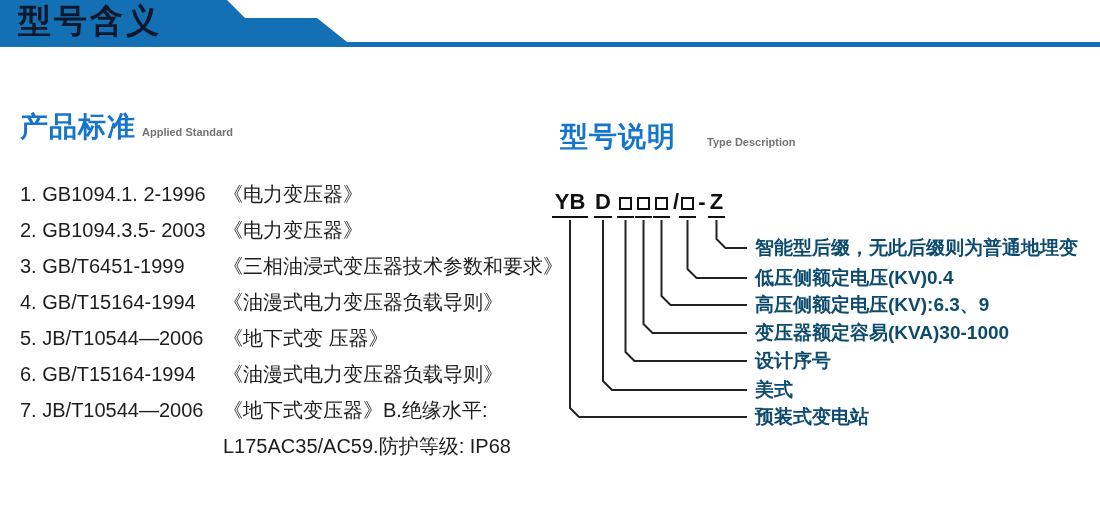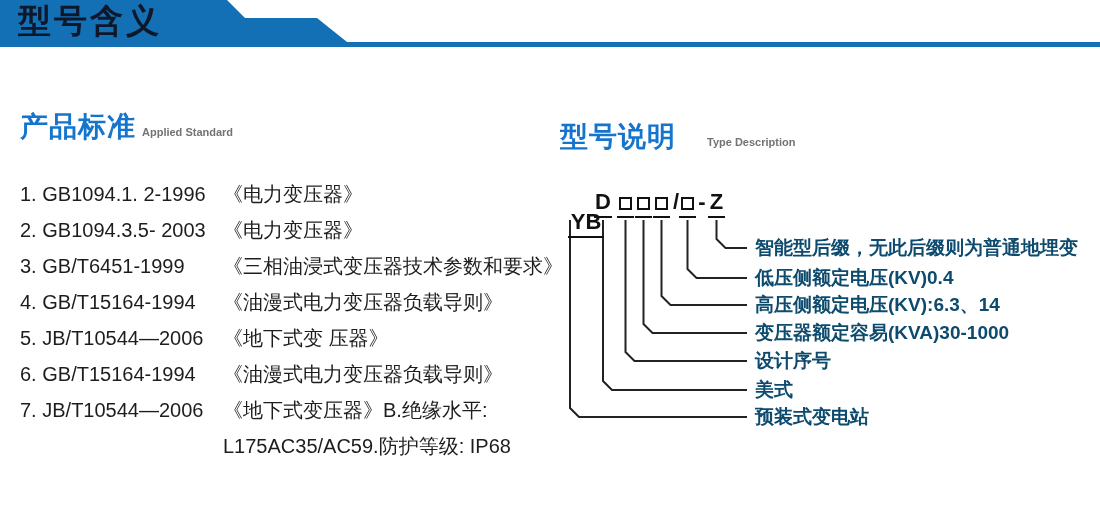--- a/index.html
+++ b/index.html
@@ -104,38 +104,38 @@
       <path d="M20,30   V218 L29,227    H197"></path>
       <path d="M53,30   V191 L62,200    H197"></path>
       <path d="M75.5,30 V162 L84.5,171  H197"></path>
       <path d="M93.5,30 V134 L102.5,143 H197"></path>
       <path d="M111.5,30 V106 L120.5,115 H197"></path>
       <path d="M137.5,30 V79  L146.5,88  H197"></path>
       <path d="M166.5,30 V49  L175.5,58  H197"></path>
     </g>
   </svg>
 
-  <span class="code-group underlined" style="left:18px;width:36px;margin-top:20px;">YB</span>
+  <span class="code-group underlined" style="left:2px;width:36px;">YB</span>
   <span class="code-group underlined" style="left:44px;width:18px;">D</span>
   <span class="code-group underlined" style="left:67px;width:17px;">
       <span class="code-box-outline"></span>
     </span>
   <span class="code-group underlined" style="left:85px;width:17px;">
       <span class="code-box-outline"></span>
     </span>
   <span class="code-group underlined" style="left:103px;width:17px;">
       <span class="code-box-outline"></span>
     </span>
   <span class="code-group" style="left:121px;width:10px;">/</span>
   <span class="code-group underlined" style="left:129px;width:17px;">
       <span class="code-box-outline"></span>
     </span>
   <span class="code-group" style="left:148px;width:8px;">-</span>
   <span class="code-group underlined" style="left:158px;width:17px;">Z</span>
 
   <div class="diagram-label" style="top:47px;">智能型后缀，无此后缀则为普通地埋变</div>
   <div class="diagram-label" style="top:77px;">低压侧额定电压(KV)0.4</div>
-  <div class="diagram-label" style="top:104px;">高压侧额定电压(KV):6.3、14</div>
+  <div class="diagram-label" style="top:104px;">高压侧额定电压(KV):6.3、9</div>
   <div class="diagram-label" style="top:132px;">变压器额定容易(KVA)30-1000</div>
   <div class="diagram-label" style="top:160px;">设计序号</div>
   <div class="diagram-label" style="top:189px;">美式</div>
   <div class="diagram-label" style="top:216px;">预装式变电站</div>
 </div>
 
 </body></html>

